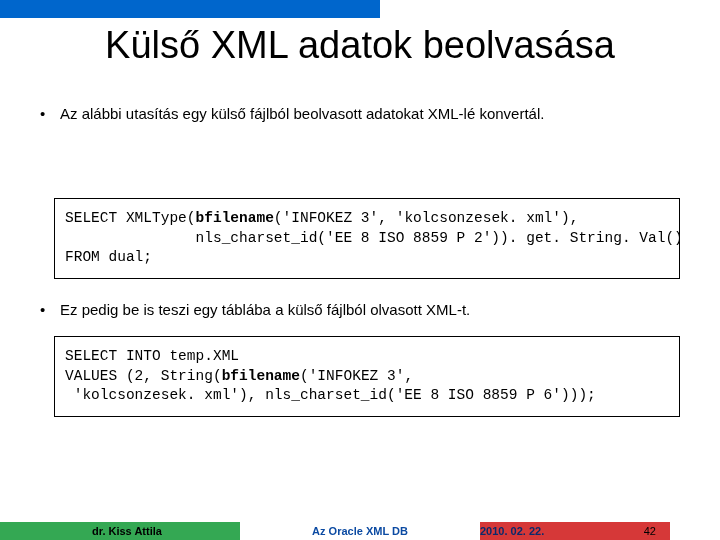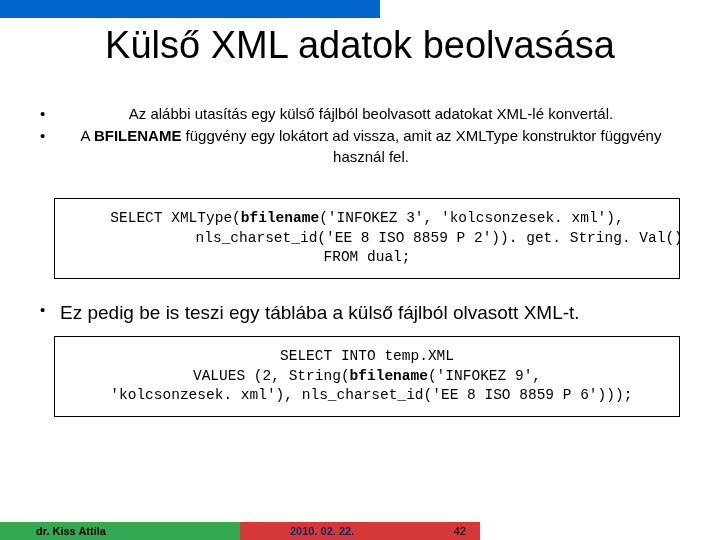--- a/index.html
+++ b/index.html
@@ -40,51 +40,49 @@
       right: 38px;
       font-size: 15px;
       color: #000;
       line-height: 1.35;
     }
     .bullets li {
       list-style: none;
       position: relative;
       padding-left: 22px;
       margin-bottom: 2px;
-      text-align: center;
     }
     .bullets li::before {
       content: "•";
       position: absolute;
       left: 2px;
       top: 0;
       font-size: 15px;
     }
     .codeblock {
       position: absolute;
       left: 54px;
       right: 40px;
       border: 1px solid #000;
       padding: 10px 10px;
       font-family: "Courier New", Courier, monospace;
       font-size: 14.5px;
       line-height: 1.35;
       white-space: pre;
       overflow: hidden;
-      text-align: center;
     }
     .code1 {
       top: 198px;
     }
     .bullets2 {
       position: absolute;
       top: 300px;
       left: 38px;
       right: 38px;
-      font-size: 19px;
+      font-size: 15px;
       color: #000;
       line-height: 1.35;
     }
     .bullets2 li {
       list-style: none;
       position: relative;
       padding-left: 22px;
       margin-bottom: 2px;
     }
     .bullets2 li::before {
@@ -112,33 +110,32 @@
       height: 100%;
       display: flex;
       align-items: center;
       font-size: 11px;
       font-weight: bold;
     }
     .footer .seg1 {
       width: 240px;
       background: #34a853;
       color: #000;
-      padding-left: 36px;
+      padding-left: 92px;
     }
     .footer .seg2 {
       width: 240px;
       background: #ffffff;
       color: #0b4aa2;
       justify-content: center;
     }
     .footer .seg3 {
-      width: 240px;
+      width: 190px;
       background: #d63838;
       color: #0b2a6b;
-      padding-left: 50px;
       position: relative;
     }
     .footer .pagenum {
       position: absolute;
       right: 14px;
       color: #000;
       font-weight: normal;
     }
     .bold {
       font-weight: bold;
@@ -146,34 +143,34 @@
   </style>
 </head>
 <body>
 
 <div class="topbar"></div>
 
 <h1 class="title">Külső XML adatok beolvasása</h1>
 
 <ul class="bullets">
   <li>Az alábbi utasítás egy külső fájlból beolvasott adatokat XML-lé konvertál.</li>
-  <li><span>A </span><span class="bold">BFILENAME</span><span> függvény egy lokátort ad vissza, amit az XMLType konstruktor függvény használ fel.</span></li>
 </ul>
 
 <div class="codeblock code1"><span>SELECT XMLType(</span><span class="bfn">bfilename</span><span>('INFOKEZ 3', 'kolcsonzesek. xml'),</span>
 <span>               nls_charset_id('EE 8 ISO 8859 P 2')). get. String. Val()</span>
 <span>FROM dual;</span></div>
 
 <ul class="bullets2">
   <li>Ez pedig be is teszi egy táblába a külső fájlból olvasott XML-t.</li>
 </ul>
 
 <div class="codeblock code2"><span>SELECT INTO temp.XML</span>
-<span>VALUES (2, String(</span><span class="bfn">bfilename</span><span>('INFOKEZ 9',</span>
+<span>VALUES (2, String(</span><span class="bfn">bfilename</span><span>('INFOKEZ 3',</span>
 <span> 'kolcsonzesek. xml'), nls_charset_id('EE 8 ISO 8859 P 6')));</span></div>
 
 <div class="footer">
   <div class="seg seg1">dr. Kiss Attila</div>
+  <div class="seg seg2">Az Oracle XML DB</div>
   <div class="seg seg3">
     <span>2010. 02. 22.</span>
     <span class="pagenum">42</span>
   </div>
 </div>
 
 </body></html>

